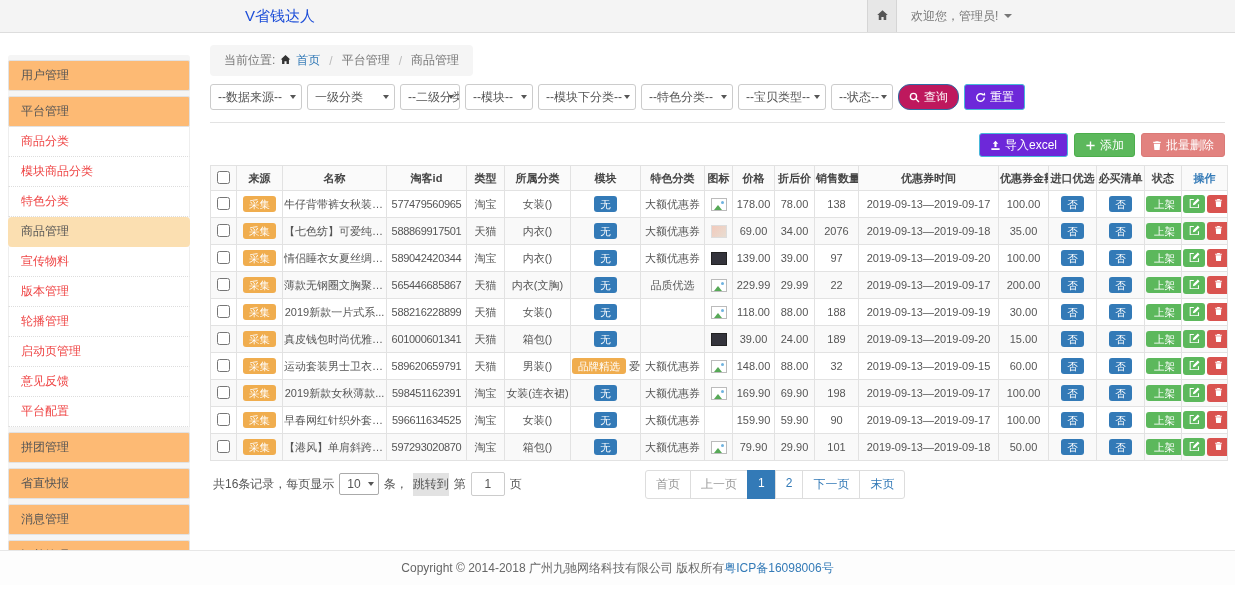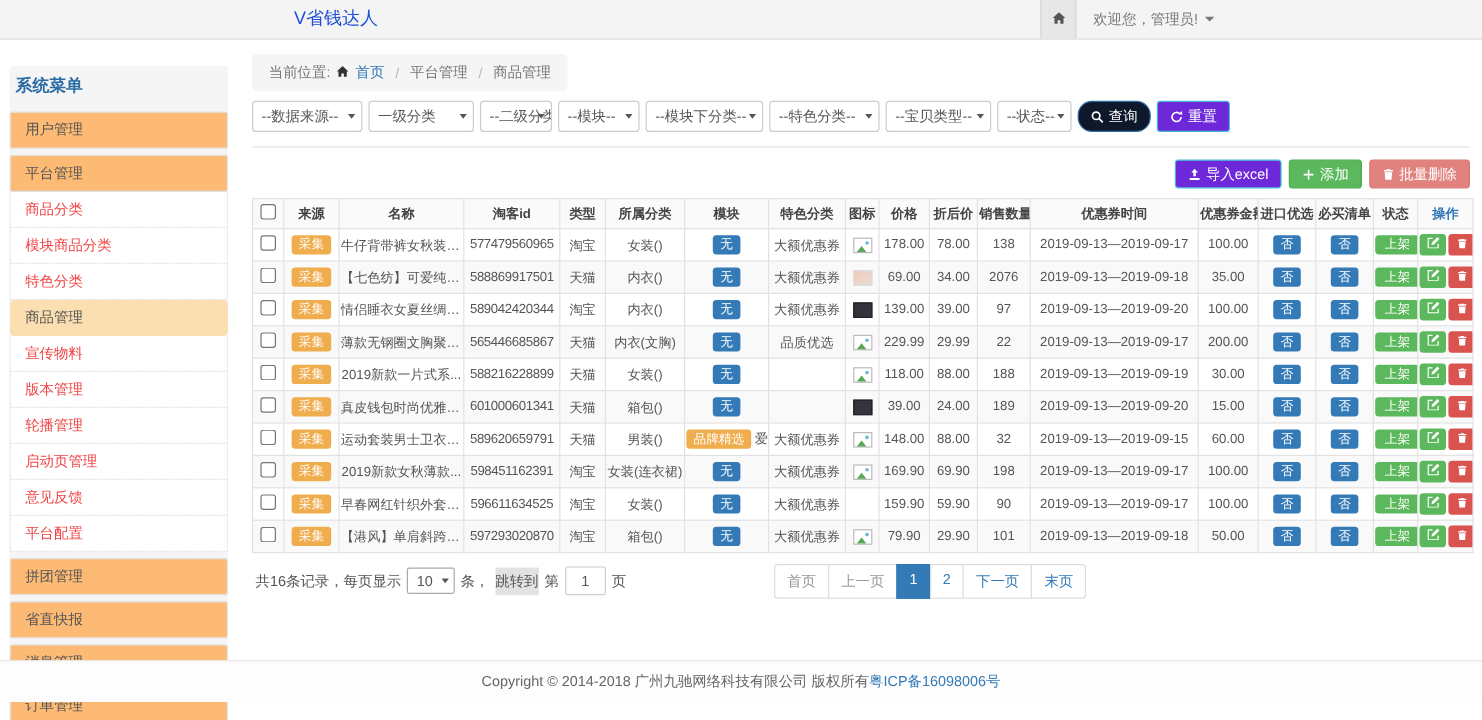--- a/index.html
+++ b/index.html
@@ -34,21 +34,21 @@
   .f-selects { display:flex; gap:5px; }
   .f-select { position:relative; height:26px; border:1px solid #ccc; border-radius:3px; background:#fff;
     line-height:24px; padding:0 16px 0 7px; white-space:nowrap; overflow:hidden; cursor:pointer; color:#555; }
   .f-select .caret { position:absolute; right:5px; top:10px; width:0; height:0;
     border-left:3.5px solid transparent; border-right:3.5px solid transparent; border-top:4px solid #555; }
   .f-input { height:26px; width:152px; border:1px solid #ccc; border-radius:3px; padding:0 8px; color:#555; font-size:12px; }
   .f-input::placeholder { color:#aaa; }
   .btn { display:inline-flex; align-items:center; gap:4px; height:26px; padding:0 10px; border-radius:3px;
     border:1px solid transparent; font-size:12px; color:#fff; cursor:pointer; white-space:nowrap; }
   .btn svg { display:block; }
-  .btn-primary { background:#0f172a; border-color:#2e6da4;border-radius:12px; }
+  .btn-primary { background:#be185d; border-color:#2e6da4;border-radius:12px; }
   .btn-info    { background:#6d28d9; border-color:#46b8da; }
   .btn-success { background:#5cb85c; border-color:#4cae4c; }
   .btn-salmon  { background:#e2827f; border-color:#da7a77; }
   .content-panel { margin-top:12px; border-top:1px solid #e3e3e3; padding-top:10px; }
   .toolbar { display:flex; justify-content:flex-end; gap:6px; }
   .toolbar .btn { height:24px; }
   
   table.grid { width:1015px; border-collapse:collapse; table-layout:fixed; margin-top:8px; }
   .grid th, .grid td { border:1px solid #e2e2e2; font-size:11px; color:#555; text-align:center;
     padding:4px 1px; white-space:nowrap; overflow:hidden; height:25px; }
@@ -114,21 +114,20 @@
       </span>
     </div>
     <div class="welcome">
       <span>欢迎您，管理员!</span>
       <span class="caret-down"></span>
     </div>
   </div>
 </div>
 
 <div class="sidebar">
-  <div class="side-title">系统菜单</div>
   <div>
       <div class="side-group"><span>用户管理</span></div>
       <div class="side-group"><span>平台管理</span></div>
       <div class="side-sub"><span>商品分类</span></div>
       <div class="side-sub"><span>模块商品分类</span></div>
       <div class="side-sub"><span>特色分类</span></div>
       <div class="side-sub active"><span>商品管理</span></div>
       <div class="side-sub"><span>宣传物料</span></div>
       <div class="side-sub"><span>版本管理</span></div>
       <div class="side-sub"><span>轮播管理</span></div>

